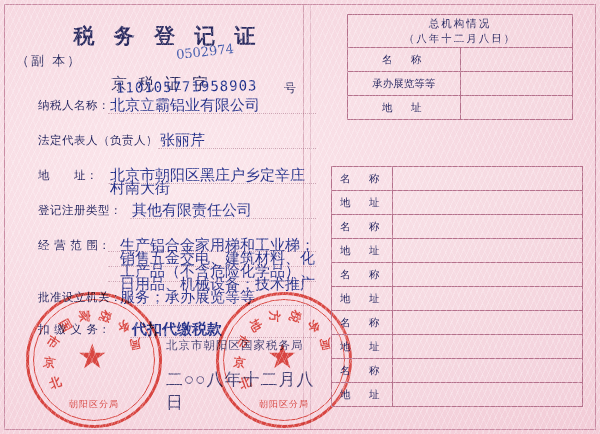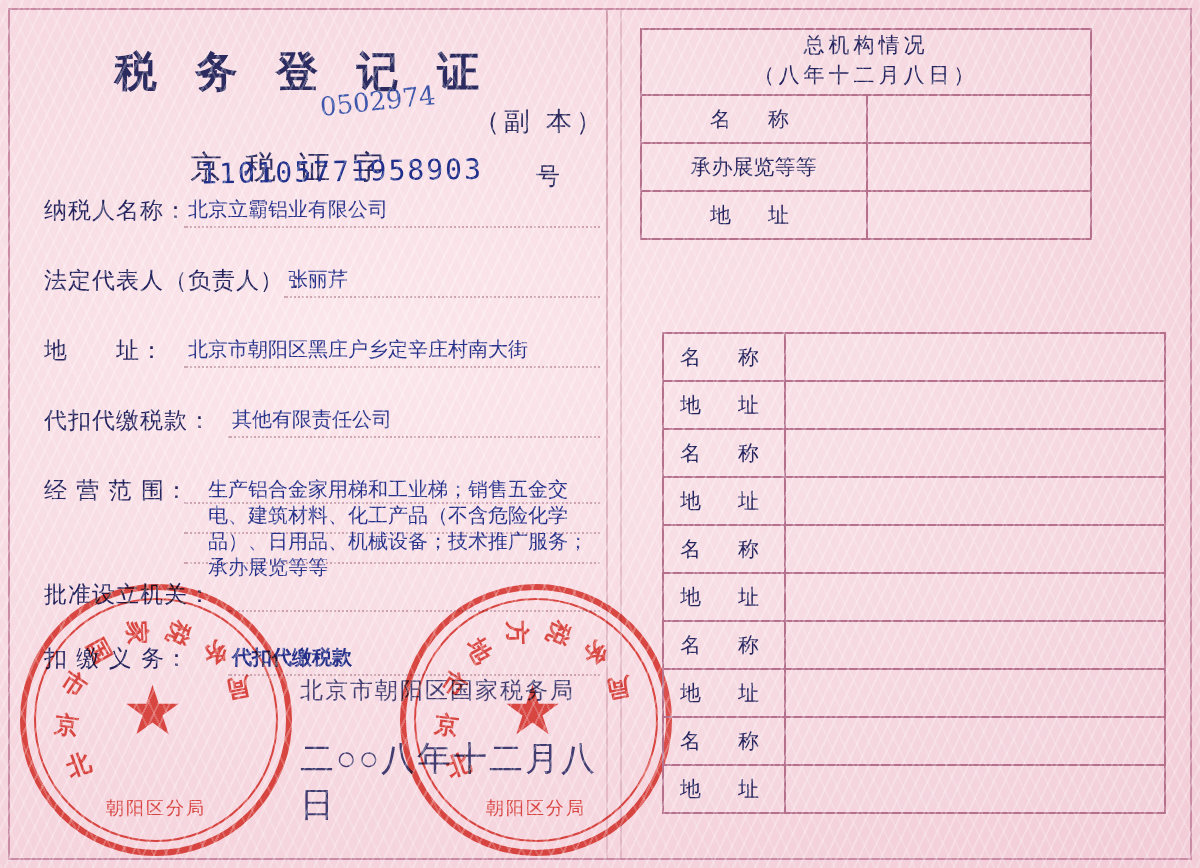--- a/index.html
+++ b/index.html
@@ -34,28 +34,28 @@
   #fold{
     position:absolute;left:303px;top:4px;width:1px;height:426px;
     background:linear-gradient(to bottom, rgba(180,110,135,.55), rgba(180,110,135,.25));
   }
   #fold2{
     position:absolute;left:310px;top:4px;width:1px;height:426px;
     background:rgba(190,130,152,.35);
   }
 
   
-  #left{position:absolute;left:0;top:0;width:303px;height:434px;}
+  #left{position:absolute;left:16px;top:0;width:303px;height:434px;}
   .title{
     position:absolute;left:0;top:22px;width:303px;text-align:center;
     font-family:"DejaVu Serif","Liberation Serif",serif;
     font-size:21px;letter-spacing:6px;color:#2b2b60;font-weight:bold;
   }
   .subtitle{
-    position:absolute;left:0;top:52px;width:303px;text-align:right;
+    position:absolute;left:0;top:52px;width:303px;text-align:left;
     font-family:"DejaVu Serif","Liberation Serif",serif;
     font-size:13px;letter-spacing:2px;color:#2b2b60;
   }
   .stamp-serial{
     position:absolute;left:160px;top:44px;
     font-family:"DejaVu Serif","Liberation Serif",serif;
     font-size:13px;color:#1d3fa0;transform:rotate(-6deg);
     opacity:.85;
   }
   .taxno-label{
@@ -77,21 +77,21 @@
 
   .row{position:absolute;left:22px;width:275px;}
   .row .lab{
     position:absolute;left:0;top:0;width:78px;
     font-family:"DejaVu Serif","Liberation Serif",serif;
     font-size:11.5px;color:#23235e;letter-spacing:.5px;white-space:nowrap;
   }
   .row .val{
     position:absolute;left:72px;top:1px;width:205px;
     font-family:"DejaVu Sans","Liberation Sans",sans-serif;
-    font-size:10px;color:#253089;line-height:13px;
+    font-size:15px;color:#253089;line-height:13px;
   }
   .row .rule{
     position:absolute;left:70px;width:208px;height:0;
     border-bottom:1px dotted rgba(150,90,115,.45);
   }
 
   
   #right{position:absolute;left:315px;top:0;width:285px;height:434px;}
   table.grid{
     position:absolute;border-collapse:collapse;
@@ -193,21 +193,21 @@
       <div class="val" style="left:122px;">张丽芹</div>
     </div>
 
     <div class="row" style="top:168px;">
       <div class="lab">地　　址：</div>
       <div class="rule" style="top:15px;"></div>
       <div class="val">北京市朝阳区黑庄户乡定辛庄村南大街</div>
     </div>
 
     <div class="row" style="top:203px;">
-      <div class="lab" style="width:90px;">代扣代缴税款：</div>
+      <div class="lab" style="width:90px;">登记注册类型：</div>
       <div class="rule" style="left:92px;width:186px;top:15px;"></div>
       <div class="val" style="left:94px;">其他有限责任公司</div>
     </div>
 
     <div class="row" style="top:238px;">
       <div class="lab">经 营 范 围：</div>
       <div class="rule" style="top:13px;"></div>
       <div class="rule" style="top:28px;"></div>
       <div class="rule" style="top:43px;"></div>
       <div class="val" style="left:82px;width:196px;">生产铝合金家用梯和工业梯；销售五金交电、建筑材料、化工产品（不含危险化学品）、日用品、机械设备；技术推广服务；承办展览等等</div>
@@ -256,21 +256,21 @@
           <span style="transform: rotate(25deg) translate(0px, -50px) rotate(90deg);">税</span>
           <span style="transform: rotate(52deg) translate(0px, -50px) rotate(90deg);">务</span>
           <span style="transform: rotate(79deg) translate(0px, -50px) rotate(90deg);">局</span>
         </div>
       <div class="stamp-bottom">朝阳区分局</div>
     </div>
 
   </div>
 
   <div id="right">
-    <table class="grid" id="table-head" style="left:5px;top:14px;width:226px;">
+    <table class="grid" id="table-head" style="left:32px;top:14px;width:226px;">
       <tbody>
         <tr>
           <td class="head" colspan="2">
             <div>总机构情况</div>
             <div class="sub">（八年十二月八日）</div>
           </td>
         </tr>
         <tr>
           <td class="lbl">名　称</td>
           <td class="fill"></td>

